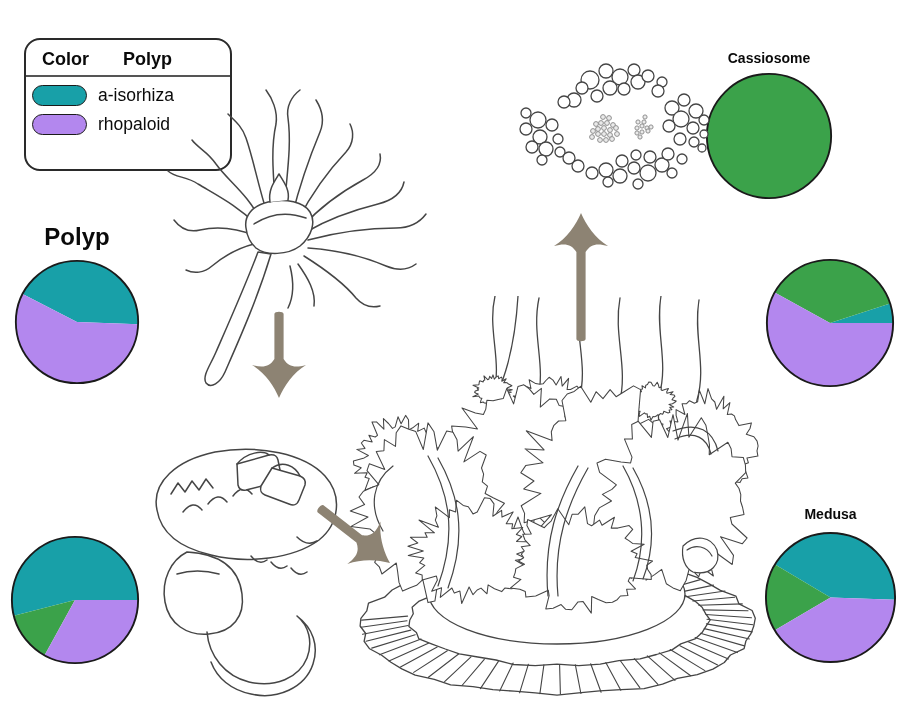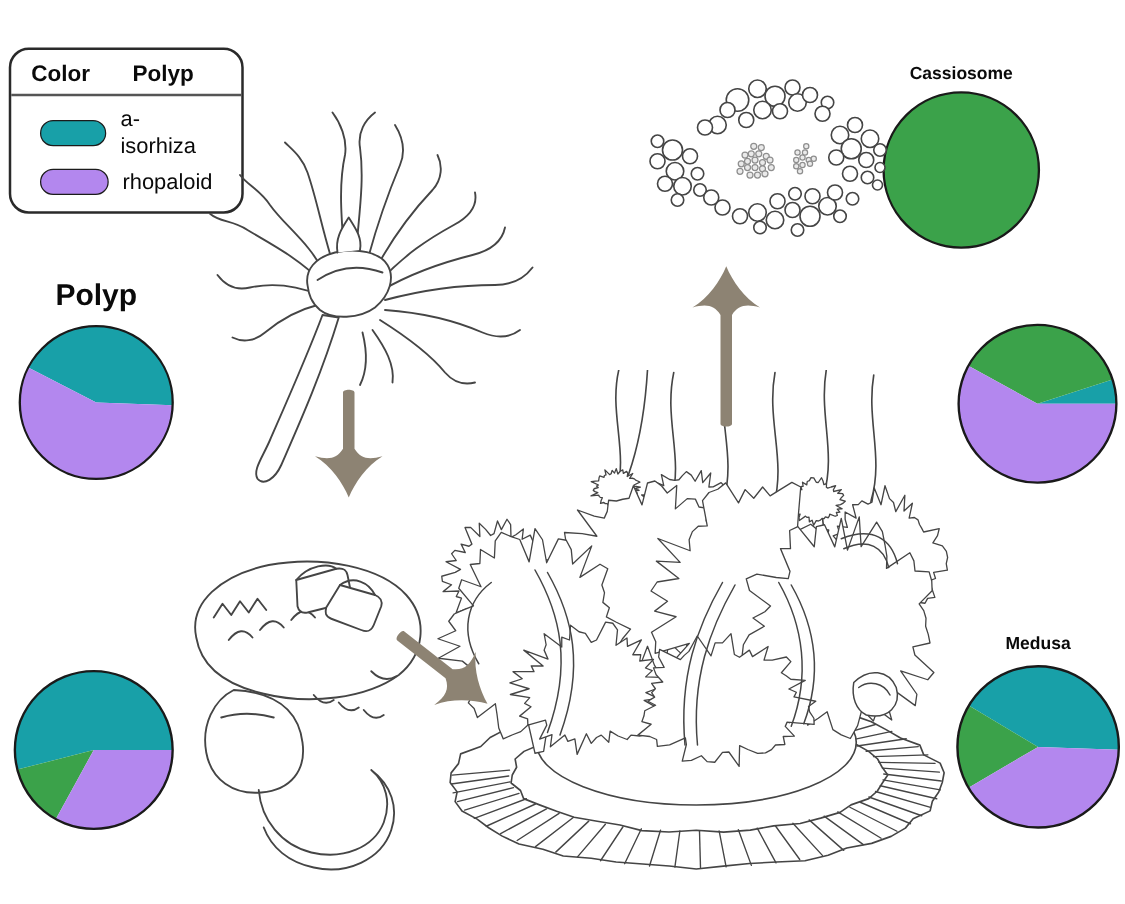--- a/index.html
+++ b/index.html
@@ -1,23 +1,23 @@
 <!DOCTYPE html>
 <html><head>
 <meta charset="utf-8">
 <style>
   html,body{margin:0;padding:0;background:#fff;}
   .canvas{position:relative;width:900px;height:723px;background:#ffffff;
           font-family:"Liberation Sans",sans-serif;overflow:hidden;color:#0a0a0a;}
   
-  .legend{position:absolute;left:7px;top:38px;width:188px;height:133px;background:#fff;
+  .legend{position:absolute;left:24px;top:38px;width:208px;height:133px;background:#fff;
           border:2px solid #2a2a2a;border-radius:16px;box-sizing:border-box;padding:9px 0 6px;}
   .legend-head{display:flex;gap:34px;padding:0 16px 5px;border-bottom:2px solid #555;
                font-weight:bold;font-size:18px;}
-  .legend-row{display:flex;align-items:center;padding:0 23px;margin-top:8px;}
+  .legend-row{display:flex;align-items:center;padding:0 6px;margin-top:8px;}
   .pill{display:inline-block;width:55px;height:21px;border:1.6px solid #1b1b1b;border-radius:11px;box-sizing:border-box;}
   .legend-row .lab{margin-left:11px;font-size:17.5px;}
   
   .stage-label{position:absolute;font-weight:bold;text-align:center;font-size:14px;line-height:25px;}
   .pie{position:absolute;}
   .illus{position:absolute;}
   svg{display:block;}
   .lineart{stroke:#454545;fill:none;stroke-width:1.5;stroke-linecap:round;stroke-linejoin:round;}
   .fillwhite{fill:#ffffff;}
 </style>

